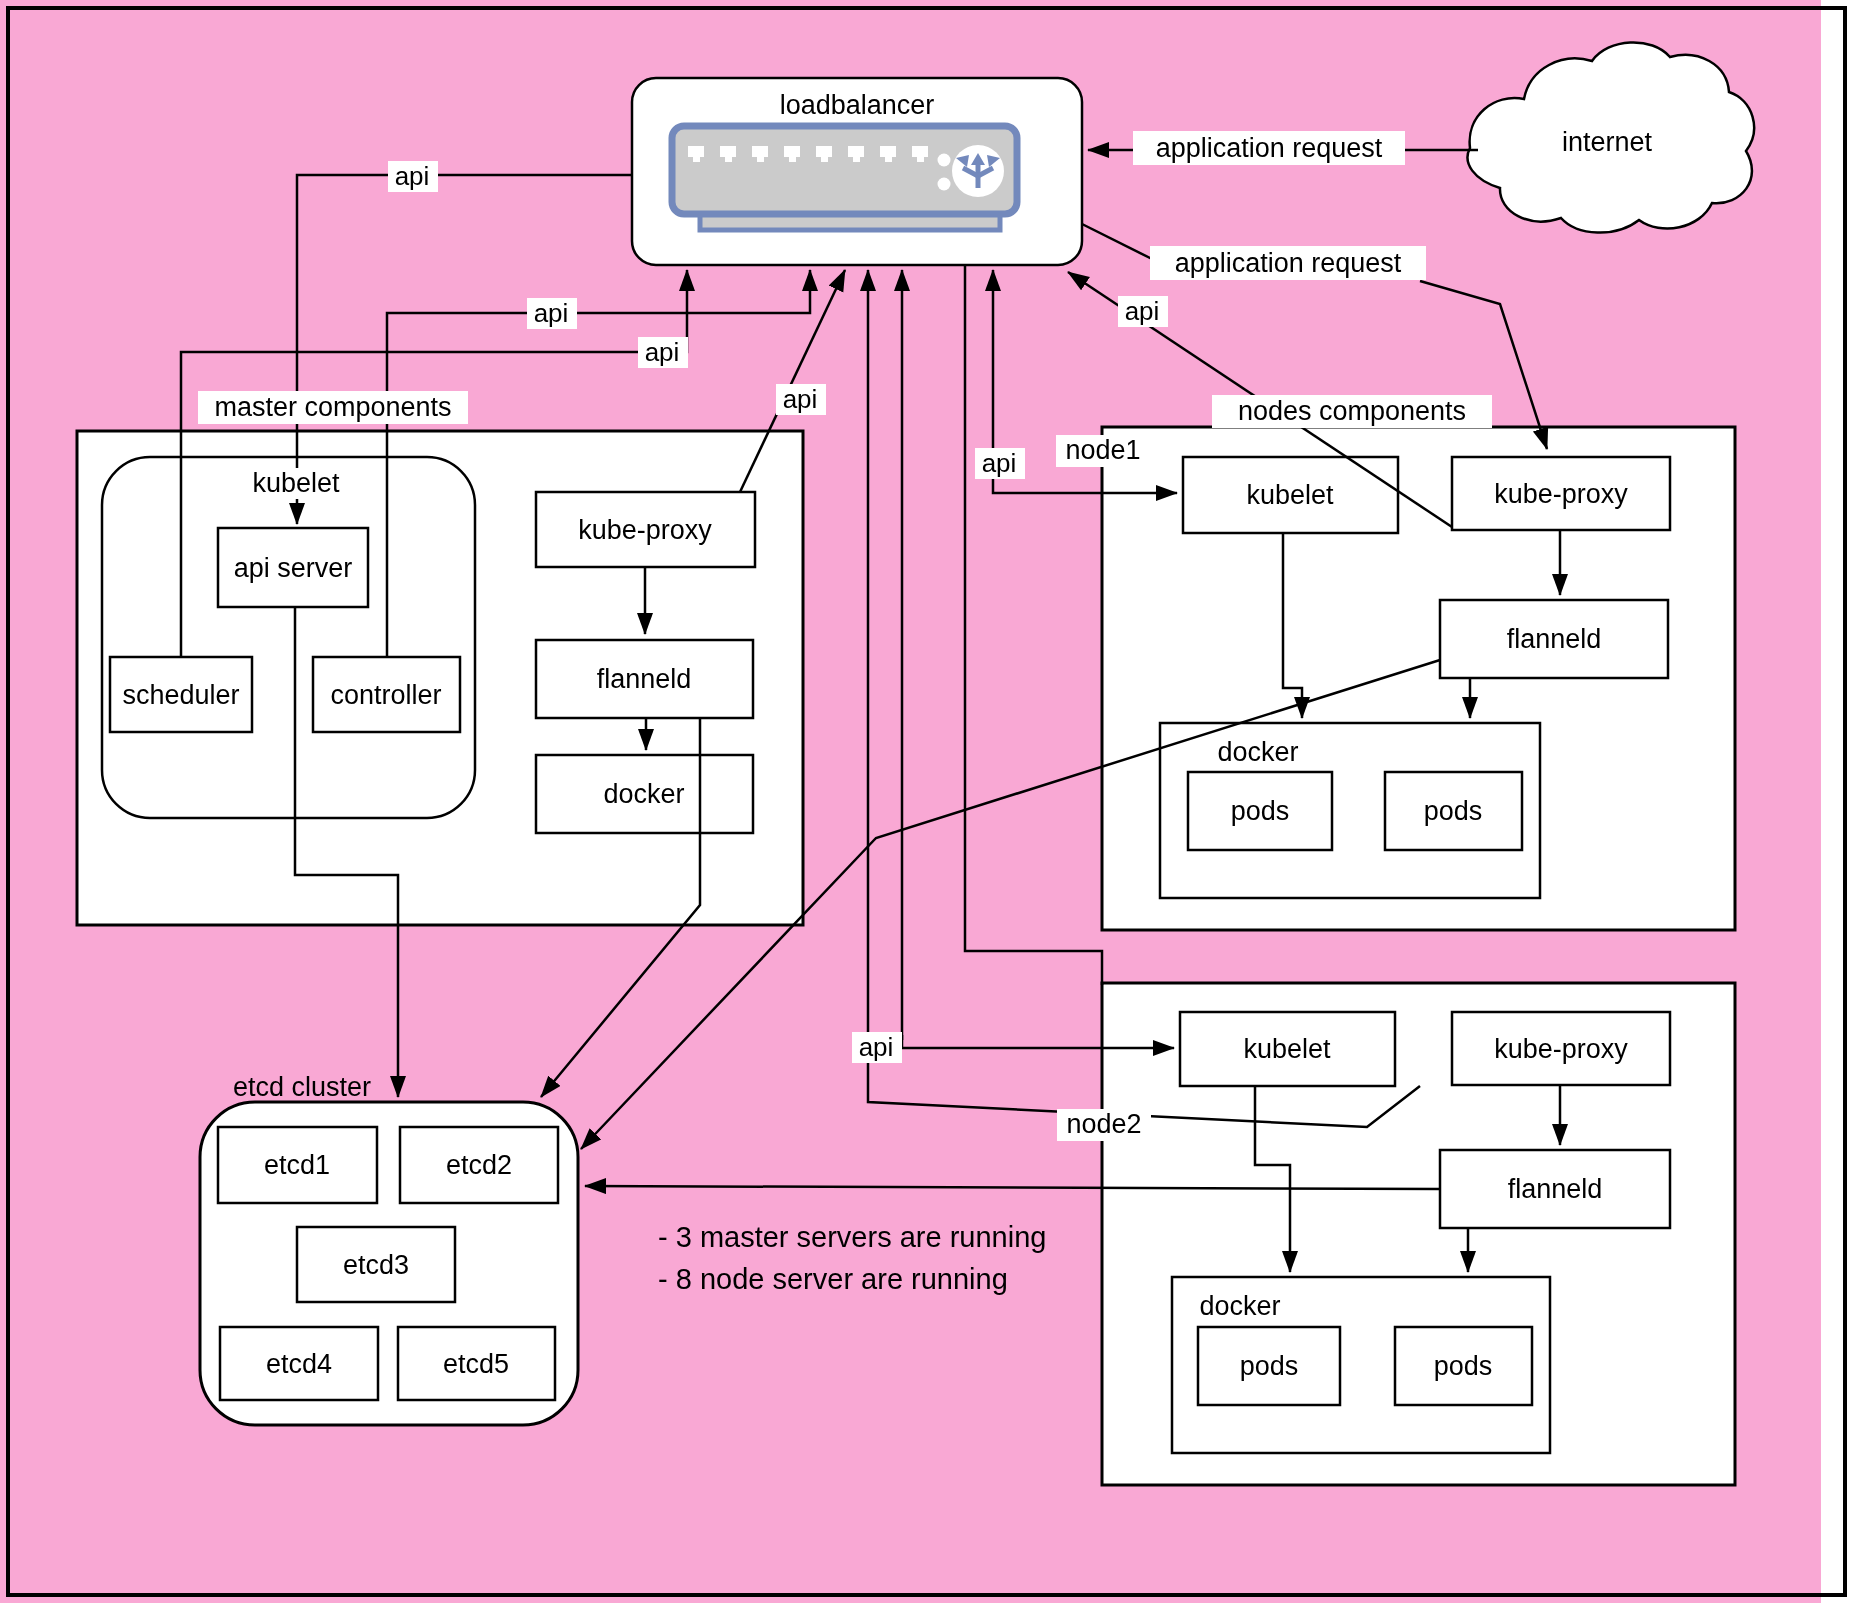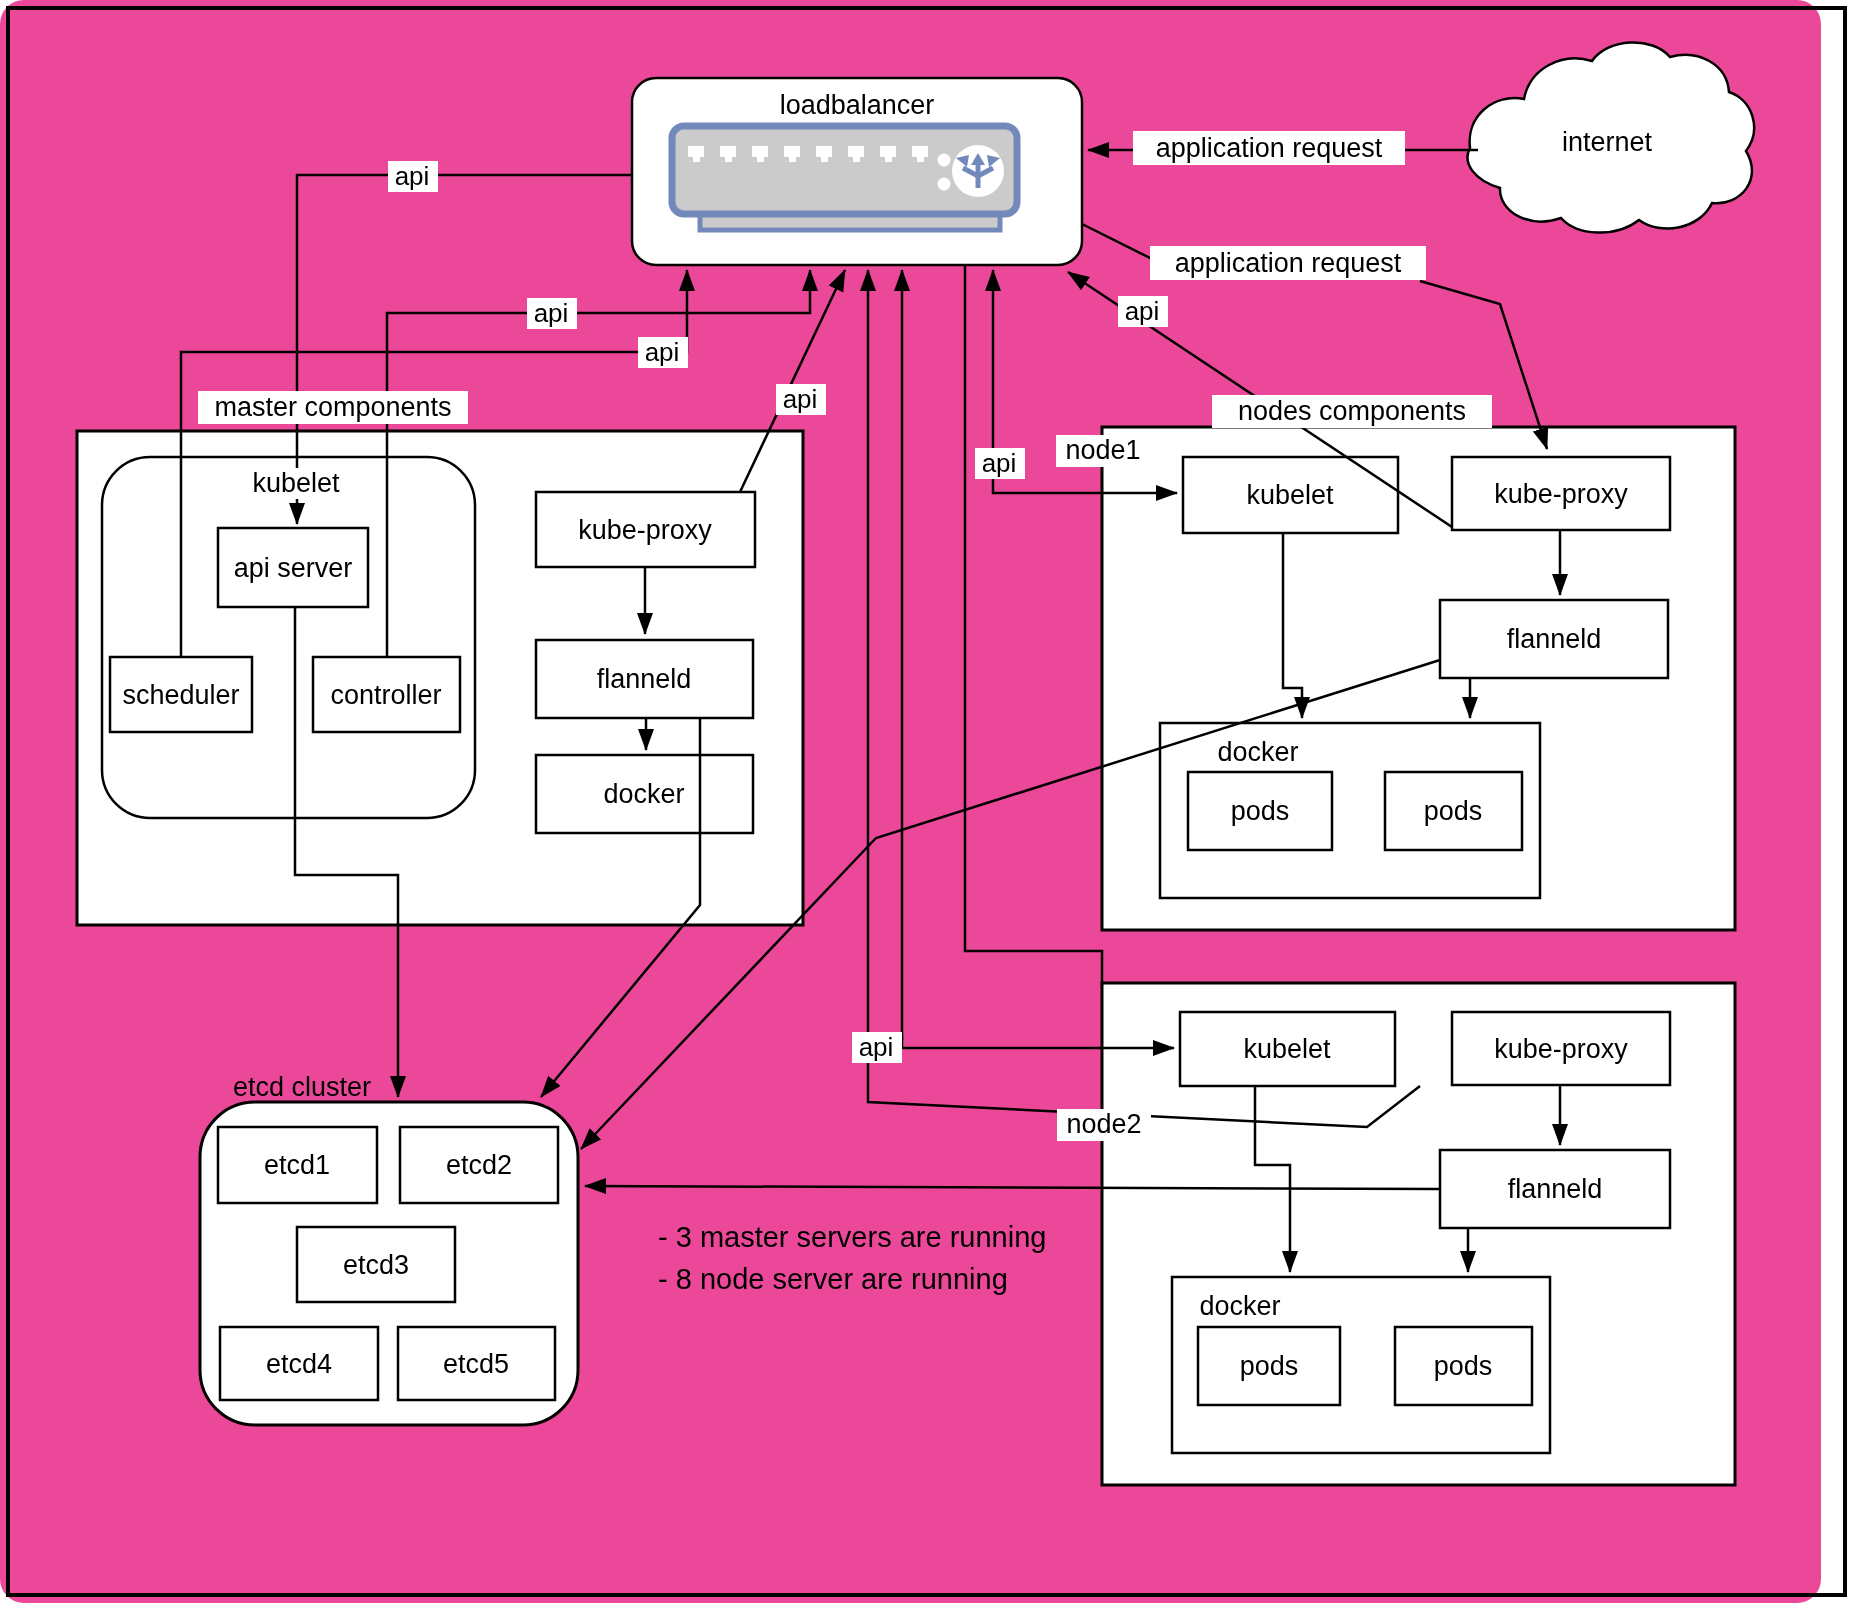--- a/index.html
+++ b/index.html
@@ -1,16 +1,16 @@
 <!DOCTYPE html>
 <html><head>
 <meta charset="utf-8">
 <style>
   html,body{margin:0;padding:0;background:#fff;}
-  .stage{position:relative;width:1821px;height:1603px;background:#ec4899;font-family:"Liberation Sans",sans-serif;border-radius:24px;}
+  .stage{position:relative;width:1821px;height:1603px;background:#f9a8d4;font-family:"Liberation Sans",sans-serif;}
   svg{display:block;}
   text{font-family:"Liberation Sans",sans-serif;fill:#000;}
   .lbl{font-size:27px;}
   .sm{font-size:26px;}
   .note{font-size:29px;}
   rect.box{fill:#fff;stroke:#000;}
   .wire{fill:none;stroke:#000;stroke-width:2.5;}
   .bg{fill:#fff;stroke:none;}
 </style>
 </head>

